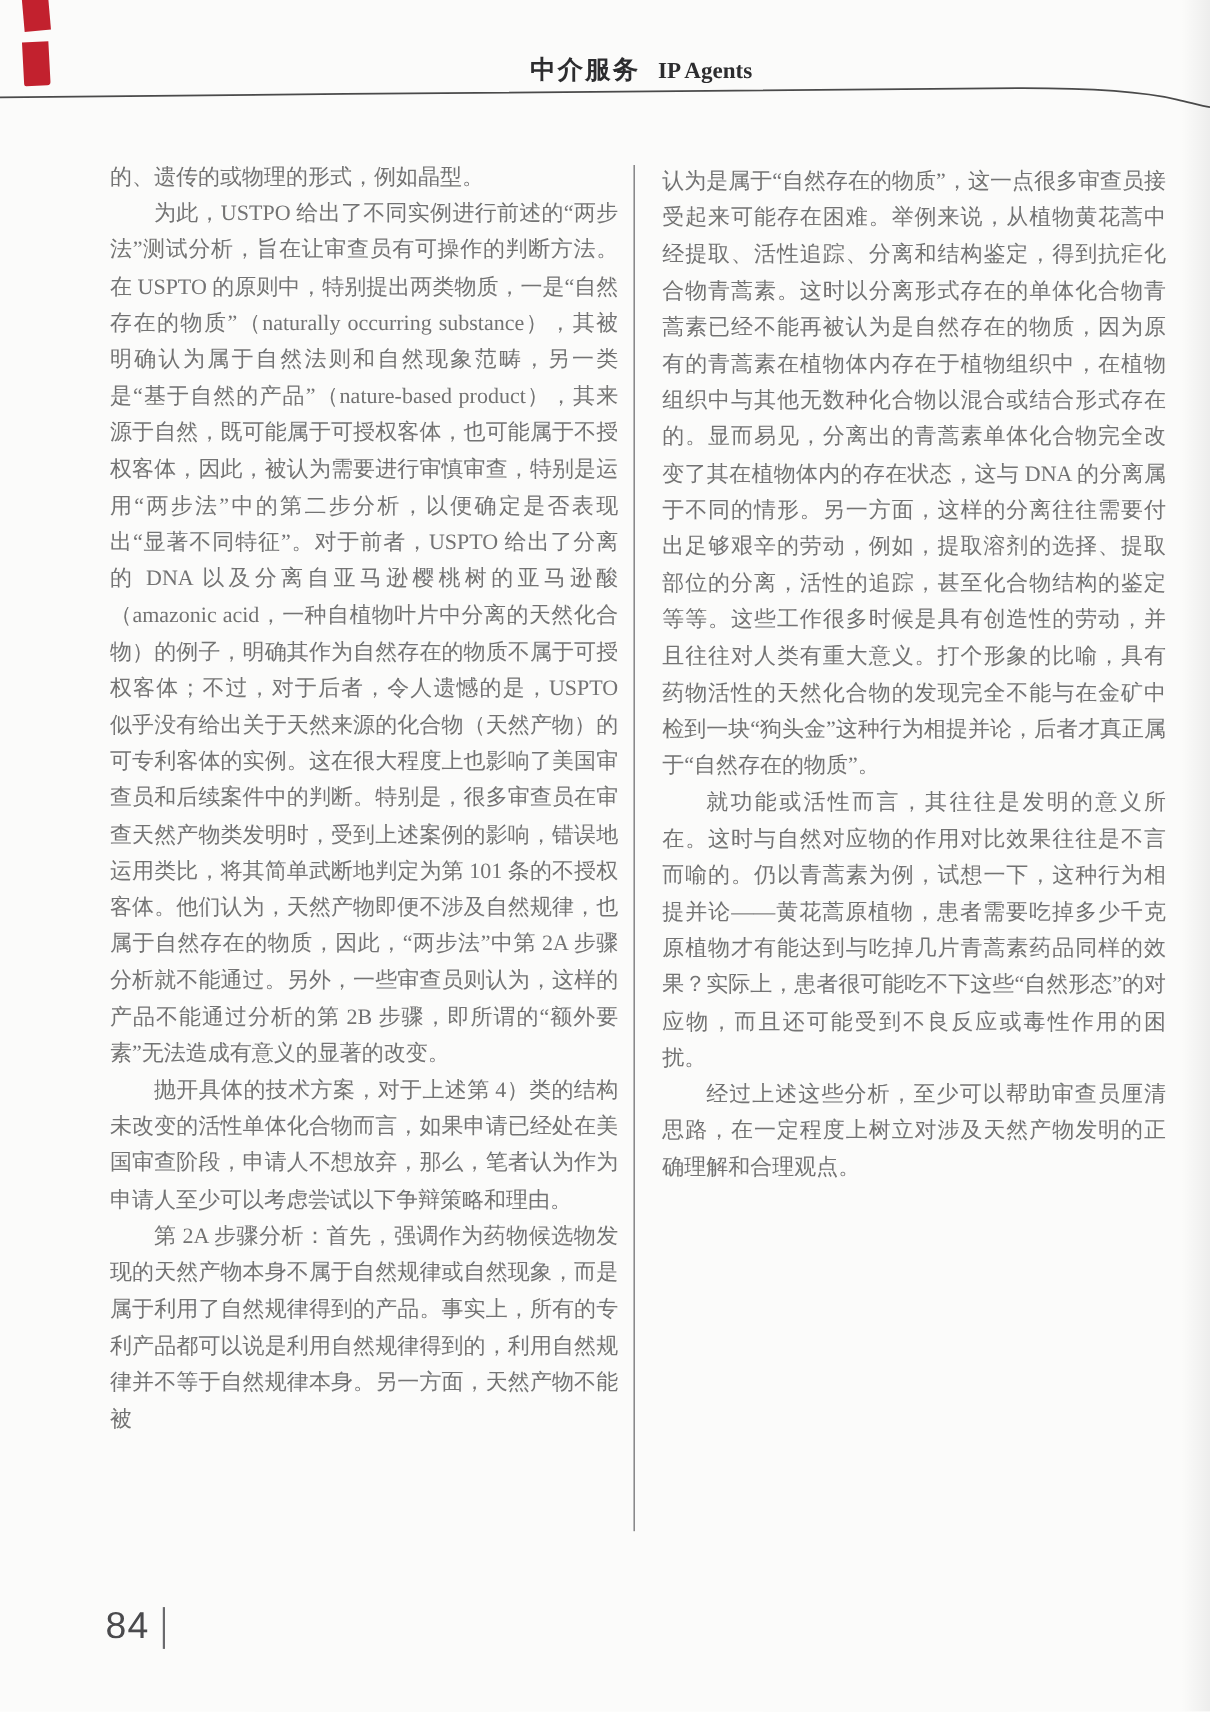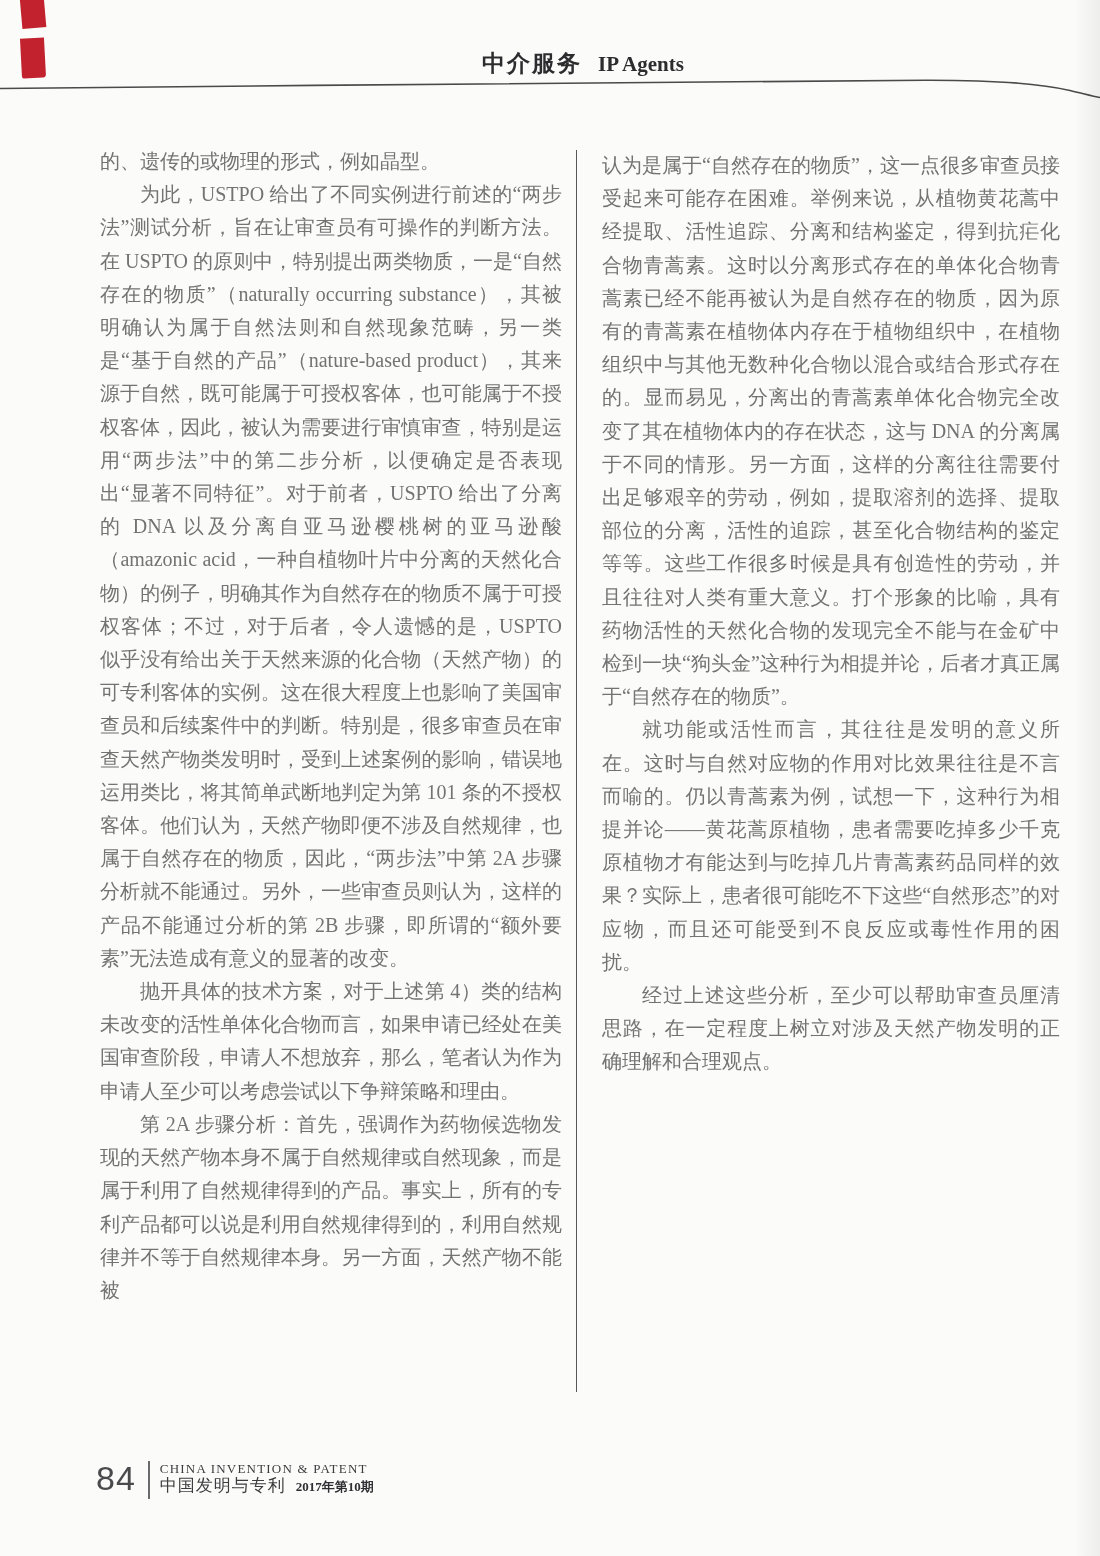--- a/index.html
+++ b/index.html
@@ -105,23 +105,16 @@
 
   <div class="col col-right">
     <p class="para">认为是属于“自然存在的物质”，这一点很多审查员接受起来可能存在困难。举例来说，从植物黄花蒿中经提取、活性追踪、分离和结构鉴定，得到抗疟化合物青蒿素。这时以分离形式存在的单体化合物青蒿素已经不能再被认为是自然存在的物质，因为原有的青蒿素在植物体内存在于植物组织中，在植物组织中与其他无数种化合物以混合或结合形式存在的。显而易见，分离出的青蒿素单体化合物完全改变了其在植物体内的存在状态，这与 DNA 的分离属于不同的情形。另一方面，这样的分离往往需要付出足够艰辛的劳动，例如，提取溶剂的选择、提取部位的分离，活性的追踪，甚至化合物结构的鉴定等等。这些工作很多时候是具有创造性的劳动，并且往往对人类有重大意义。打个形象的比喻，具有药物活性的天然化合物的发现完全不能与在金矿中检到一块“狗头金”这种行为相提并论，后者才真正属于“自然存在的物质”。</p>
     <p class="para indent">就功能或活性而言，其往往是发明的意义所在。这时与自然对应物的作用对比效果往往是不言而喻的。仍以青蒿素为例，试想一下，这种行为相提并论——黄花蒿原植物，患者需要吃掉多少千克原植物才有能达到与吃掉几片青蒿素药品同样的效果？实际上，患者很可能吃不下这些“自然形态”的对应物，而且还可能受到不良反应或毒性作用的困扰。</p>
     <p class="para indent">经过上述这些分析，至少可以帮助审查员厘清思路，在一定程度上树立对涉及天然产物发明的正确理解和合理观点。</p>
   </div>
 
   <div class="footer">
     <span class="page-num">84</span>
     <span class="footer-bar"></span>
-    <div class="footer-text">
-      <div class="footer-en">CHINA INVENTION &amp; PATENT</div>
-      <div class="footer-cn-line">
-        <span class="footer-cn">中国发明与专利</span>
-        <span class="footer-issue">2017年第10期</span>
-      </div>
-    </div>
   </div>
 
   <div class="edge-shade"></div>
 </div>
 
 </body></html>

